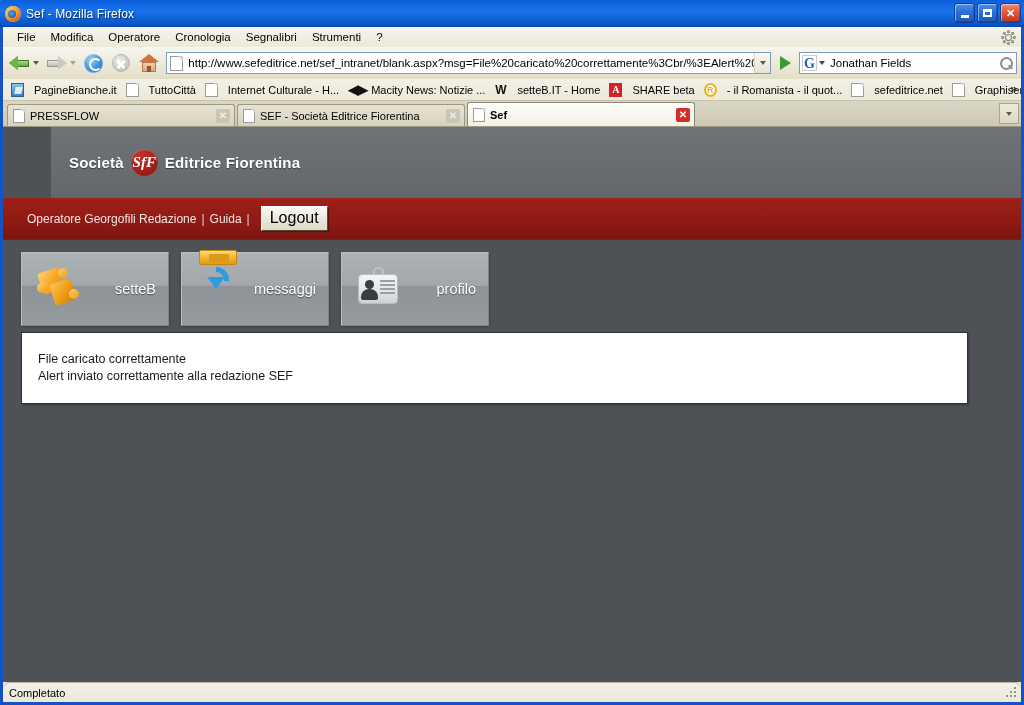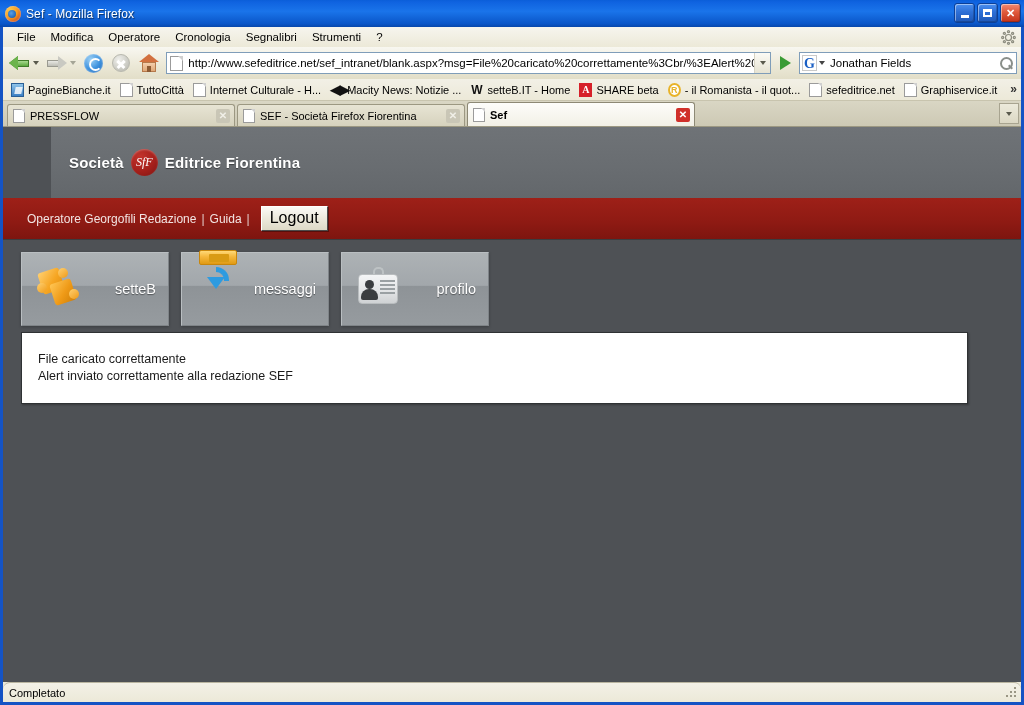--- a/index.html
+++ b/index.html
@@ -197,21 +197,21 @@
 
   
   .bookmarks {
     height: 22px; flex:0 0 22px;
     background: linear-gradient(180deg,#f2f0e6 0%,#ece9d8 100%);
     display:flex; align-items:center; padding-left:5px;
     border-bottom:1px solid #c8c4ae;
     position: relative; overflow: hidden;
   }
   .bm { display:flex; align-items:center; padding: 0 6px 0 3px; white-space:nowrap; }
-  .bm .lbl { font-size:11px; color:#000; margin-left:4px; }
+  .bm .lbl { font-size:11px; color:#000; margin-left:10px; }
   .bmico { width:13px;height:14px; flex:0 0 13px; position:relative; }
   .bmico.doc { background:#fff; border:1px solid #9b9b9b; }
   .bmico.doc::before{ content:""; position:absolute; right:-1px; top:-1px; border-left:4px solid transparent; border-top:4px solid #cfcfcf; }
   .bmico.pb { background: linear-gradient(180deg,#8fc4ea,#3b7fc4); border:1px solid #2a5f96; }
   .bmico.pb::after{ content:""; position:absolute; left:3px; top:3px; width:7px;height:7px; background:#fff; opacity:.8; transform:skewX(-12deg); }
   .bmico.mac { background:transparent; color:#111; font-size:13px; line-height:13px; text-align:center; font-weight:bold;}
   .bmico.bat { color:#111; font-size:12px; line-height:14px; text-align:center; font-weight:bold; }
   .bmico.adobe { background:#d6202a; color:#fff; font-size:10px; font-weight:bold; text-align:center; line-height:14px; font-family:"Liberation Serif",serif;}
   .bmico.rom {
     background:#fff; border:2px solid #e8b32a; border-radius:50%;
@@ -263,21 +263,21 @@
     display:flex; align-items:center; padding-left:18px;margin-left:48px;
   }
   .logo-row { display:flex; align-items:center; gap:0; }
   .logo-word {
     color:#fff; font-size:15px; font-weight:bold; letter-spacing:.2px;
     text-shadow: 0 1px 1px rgba(0,0,0,.45);
   }
   .logo-mark {
     width:27px;height:27px;border-radius:50%;
     background: radial-gradient(circle at 35% 28%, #c2332c 0%, #a5201b 55%, #7d1512 100%);
-    color:#fff; font-size:12px; font-weight:normal; font-style:italic;
+    color:#fff; font-size:15px; font-weight:bold; font-style:italic;
     display:flex; align-items:center; justify-content:center;
     margin: 0 7px; font-family:"Liberation Serif", serif;
     box-shadow: inset 0 1px 2px rgba(255,255,255,.3);
   }
   .red-bar {
     height: 42px;
     background: linear-gradient(180deg,#9e2018 0%,#8e1a13 60%,#7d150f 100%);
     display:flex; align-items:center; padding-left:24px;
     border-bottom:1px solid #3a3d40;
   }
@@ -533,21 +533,21 @@
     </div>
 
     <div class="tabbar">
       <div class="tab">
         <span class="ticon"></span>
         <span class="tlabel">PRESSFLOW</span>
         <span class="tclose">✕</span>
       </div>
       <div class="tab">
         <span class="ticon"></span>
-        <span class="tlabel">SEF - Società Firefox Fiorentina</span>
+        <span class="tlabel">SEF - Società Editrice Fiorentina</span>
         <span class="tclose">✕</span>
       </div>
       <div class="tab active">
         <span class="ticon"></span>
         <span class="tlabel">Sef</span>
         <span class="tclose">✕</span>
       </div>
       <div class="tablist-btn">
         <i class="drop-caret" style="margin:0"></i>
       </div>

